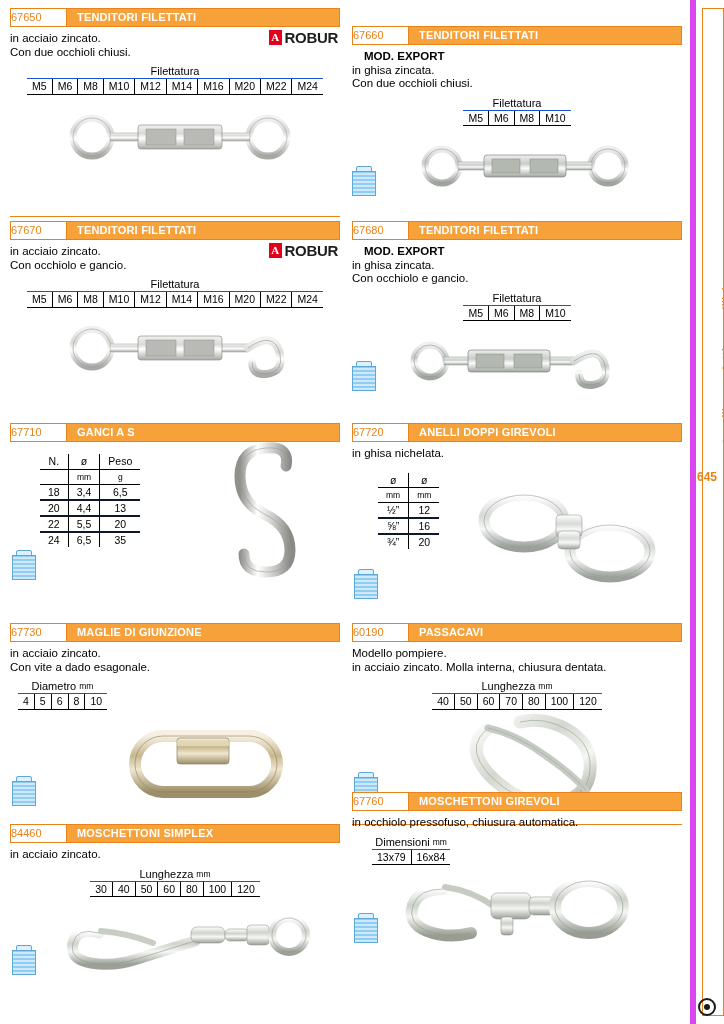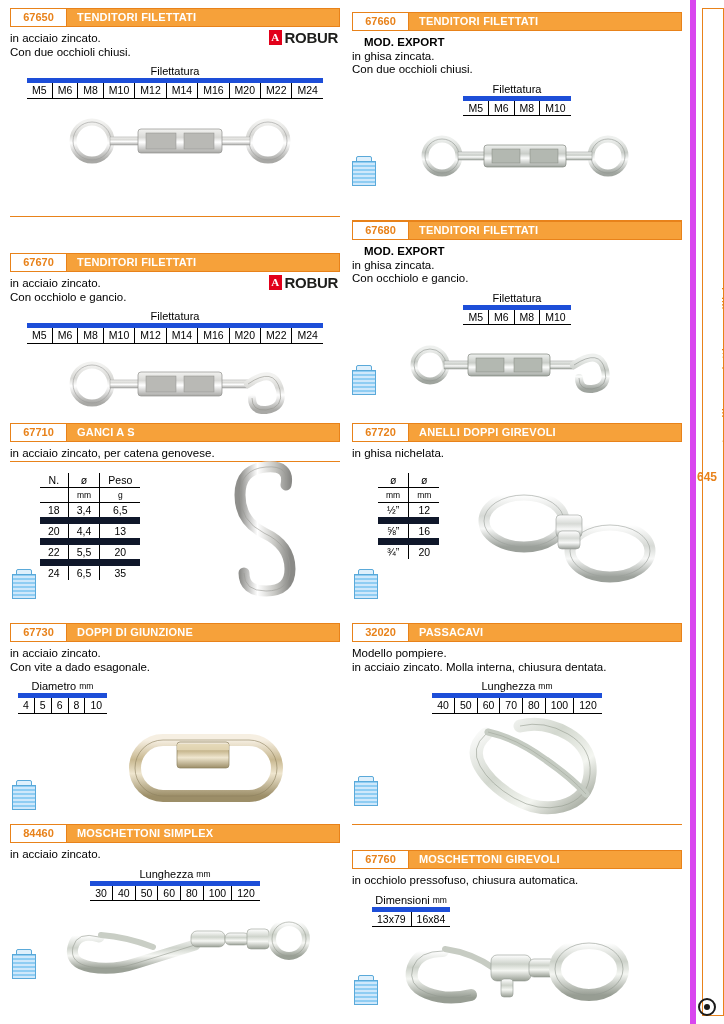--- a/index.html
+++ b/index.html
@@ -107,22 +107,22 @@
 
   .hdr {
     display: flex;
     align-items: stretch;
     border: 1px solid #e8821a;
     height: 19px;
     background: #ffffff;
   }
   .hdr .code {
     width: 56px;
-    text-align: center;
-    font-weight: bold;
+    text-align: left;
+    font-weight: normal;
     font-size: 11px;
     color: #e8821a;
     line-height: 17px;
     border-right: 1px solid #e8821a;
   }
   .hdr .title {
     flex: 1;
     background: #f6a13a;
     color: #ffffff;
     font-weight: bold;
@@ -166,21 +166,21 @@
 
   
   .meas {
     margin-top: 6px;
     display: inline-block;
   }
   .meas .cap {
     text-align: center;
     font-size: 11px;
     padding-bottom: 1px;
-    border-bottom: 5px solid #1d4ed8;
+    border-bottom: 1px solid #1d4ed8;
     margin-bottom: 0;
   }
   .meas .cap .mm { font-size: 8.5px; vertical-align: 1px; }
   .meas table {
     border-collapse: collapse;
     margin: 0 auto;
   }
   .meas td {
     border: 1px solid #000;
     border-top: none;
@@ -192,21 +192,21 @@
   .meas td:first-child { border-left: none; }
   .meas td:last-child { border-right: none; }
 
   
   .tbl {
     margin-top: 6px;
     border-collapse: collapse;
     font-size: 10.5px;
   }
   .tbl td, .tbl th {
-    border-bottom: 7px solid #0f172a;
+    border-bottom: 2px solid #0f172a;
     text-align: center;
     padding: 1px 8px;
     font-weight: normal;
     height: 15px;
   }
   .tbl .colsep { border-right: 1px solid #000; }
   .tbl thead td { border-bottom: 1px solid #000; }
   .tbl .sub { font-size: 8.5px; }
   .tbl tbody tr:last-child td { border-bottom: none; }
 
@@ -306,21 +306,21 @@
           <rect x="50" y="26" width="32" height="8" fill="url(#g1)" stroke="#9b9b98" stroke-width="0.5"></rect>
           <rect x="158" y="26" width="32" height="8" fill="url(#g1)" stroke="#9b9b98" stroke-width="0.5"></rect>
           <rect x="78" y="18" width="84" height="24" rx="3" fill="url(#g1)" stroke="#8f8f8c" stroke-width="0.7"></rect>
           <rect x="86" y="22" width="30" height="16" fill="#b9b9b5" stroke="#8f8f8c" stroke-width="0.5"></rect>
           <rect x="124" y="22" width="30" height="16" fill="#b9b9b5" stroke="#8f8f8c" stroke-width="0.5"></rect>
         </svg>
       </div>
       <div class="cell-divider" style="top:208px;"></div>
     </div>
 
-    <div class="cell col-r" style="top:4px;">
+    <div class="cell col-r" style="top:18px;">
       <div class="hdr">
         <div class="code">67660</div>
         <div class="title">TENDITORI FILETTATI</div>
       </div>
       <div class="desc">
         <div class="bold">MOD. EXPORT</div>
         <div>in ghisa zincata.</div>
         <div>Con due occhioli chiusi.</div>
       </div>
       <div style="text-align:center;">
@@ -359,21 +359,21 @@
           <rect x="46" y="26" width="28" height="8" fill="url(#g2)" stroke="#8f948e" stroke-width="0.5"></rect>
           <rect x="152" y="26" width="28" height="8" fill="url(#g2)" stroke="#8f948e" stroke-width="0.5"></rect>
           <rect x="72" y="19" width="82" height="22" rx="3" fill="url(#g2)" stroke="#82877f" stroke-width="0.7"></rect>
           <rect x="80" y="23" width="28" height="14" fill="#b3b8b1" stroke="#82877f" stroke-width="0.5"></rect>
           <rect x="118" y="23" width="28" height="14" fill="#b3b8b1" stroke="#82877f" stroke-width="0.5"></rect>
         </svg>
       </div>
       <div class="cell-divider" style="top:208px;"></div>
     </div>
 
-    <div class="cell col-l" style="top:213px;margin-top:32px;">
+    <div class="cell col-l" style="top:213px;">
       <div class="hdr">
         <div class="code">67670</div>
         <div class="title">TENDITORI FILETTATI</div>
       </div>
       <div class="desc">
         <div>in acciaio zincato.</div>
         <div>Con occhiolo e gancio.</div>
         <div class="robur">
           <span class="mark">A</span>
           <span>ROBUR</span>
@@ -475,23 +475,20 @@
         </svg>
       </div>
       <div class="cell-divider" style="top:208px;"></div>
     </div>
 
     <div class="cell col-l" style="top:415px;">
       <div class="hdr">
         <div class="code">67710</div>
         <div class="title">GANCI A S</div>
       </div>
-      <div class="desc">
-        <div>in acciaio zincato, per catena genovese.</div>
-      </div>
       <div style="position:relative;height:150px;">
         <table class="tbl" style="position:absolute;left:30px;top:6px;">
           <thead>
             <tr>
               <td class="colsep">N.</td>
               <td class="colsep">ø</td>
               <td>Peso</td>
             </tr>
             <tr>
               <td class="colsep sub"></td>
@@ -597,21 +594,21 @@
           <rect x="84" y="34" width="26" height="22" rx="4" fill="url(#gr)" stroke="#9ba09a" stroke-width="0.6"></rect>
           <rect x="86" y="50" width="22" height="18" rx="4" fill="url(#gr)" stroke="#9ba09a" stroke-width="0.6"></rect>
         </svg>
       </div>
       <div class="cell-divider" style="top:200px;"></div>
     </div>
 
     <div class="cell col-l" style="top:615px;">
       <div class="hdr">
         <div class="code">67730</div>
-        <div class="title">DOPPI DI GIUNZIONE</div>
+        <div class="title">MAGLIE DI GIUNZIONE</div>
       </div>
       <div class="desc">
         <div>in acciaio zincato.</div>
         <div>Con vite a dado esagonale.</div>
       </div>
       <div style="padding-left:8px;">
         <div class="meas">
           <div class="cap">
             <span>Diametro</span>
             <span class="mm">mm</span>
@@ -647,21 +644,21 @@
           <path d="M48 20 h86 a28 28 0 0 1 0 56 h-86 a28 28 0 0 1 0 -56 z" fill="none" stroke="#8d8160" stroke-width="0.6"></path>
           <rect x="62" y="22" width="52" height="26" rx="3" fill="url(#gq)" stroke="#8d8160" stroke-width="0.7"></rect>
           <rect x="62" y="24" width="52" height="6" fill="#e3d7b4" opacity="0.8"></rect>
         </svg>
       </div>
       <div class="cell-divider" style="top:201px;"></div>
     </div>
 
     <div class="cell col-r" style="top:615px;">
       <div class="hdr">
-        <div class="code">32020</div>
+        <div class="code">60190</div>
         <div class="title">PASSACAVI</div>
       </div>
       <div class="desc">
         <div>Modello pompiere.</div>
         <div>in acciaio zincato. Molla interna, chiusura dentata.</div>
       </div>
       <div style="text-align:center;">
         <div class="meas">
           <div class="cap">
             <span>Lunghezza</span>
@@ -753,21 +750,21 @@
           <path d="M36 24 q26 2 52 12" fill="none" stroke="#c9cec5" stroke-width="6" stroke-linecap="round"></path>
           <rect x="126" y="20" width="34" height="16" rx="6" fill="url(#gx)" stroke="#959b90" stroke-width="0.6"></rect>
           <rect x="160" y="22" width="24" height="12" rx="5" fill="url(#gx)" stroke="#959b90" stroke-width="0.6"></rect>
           <rect x="182" y="18" width="22" height="20" rx="4" fill="url(#gx)" stroke="#959b90" stroke-width="0.6"></rect>
           <circle cx="224" cy="28" r="17" fill="none" stroke="url(#gx)" stroke-width="8"></circle>
           <circle cx="224" cy="28" r="17" fill="none" stroke="#959b90" stroke-width="0.6"></circle>
         </svg>
       </div>
     </div>
 
-    <div class="cell col-r" style="top:842px;">
+    <div class="cell col-r" style="top:784px;">
       <div class="hdr">
         <div class="code">67760</div>
         <div class="title">MOSCHETTONI GIREVOLI</div>
       </div>
       <div class="desc">
         <div>in occhiolo pressofuso, chiusura automatica.</div>
       </div>
       <div style="padding-left:20px;">
         <div class="meas">
           <div class="cap">

